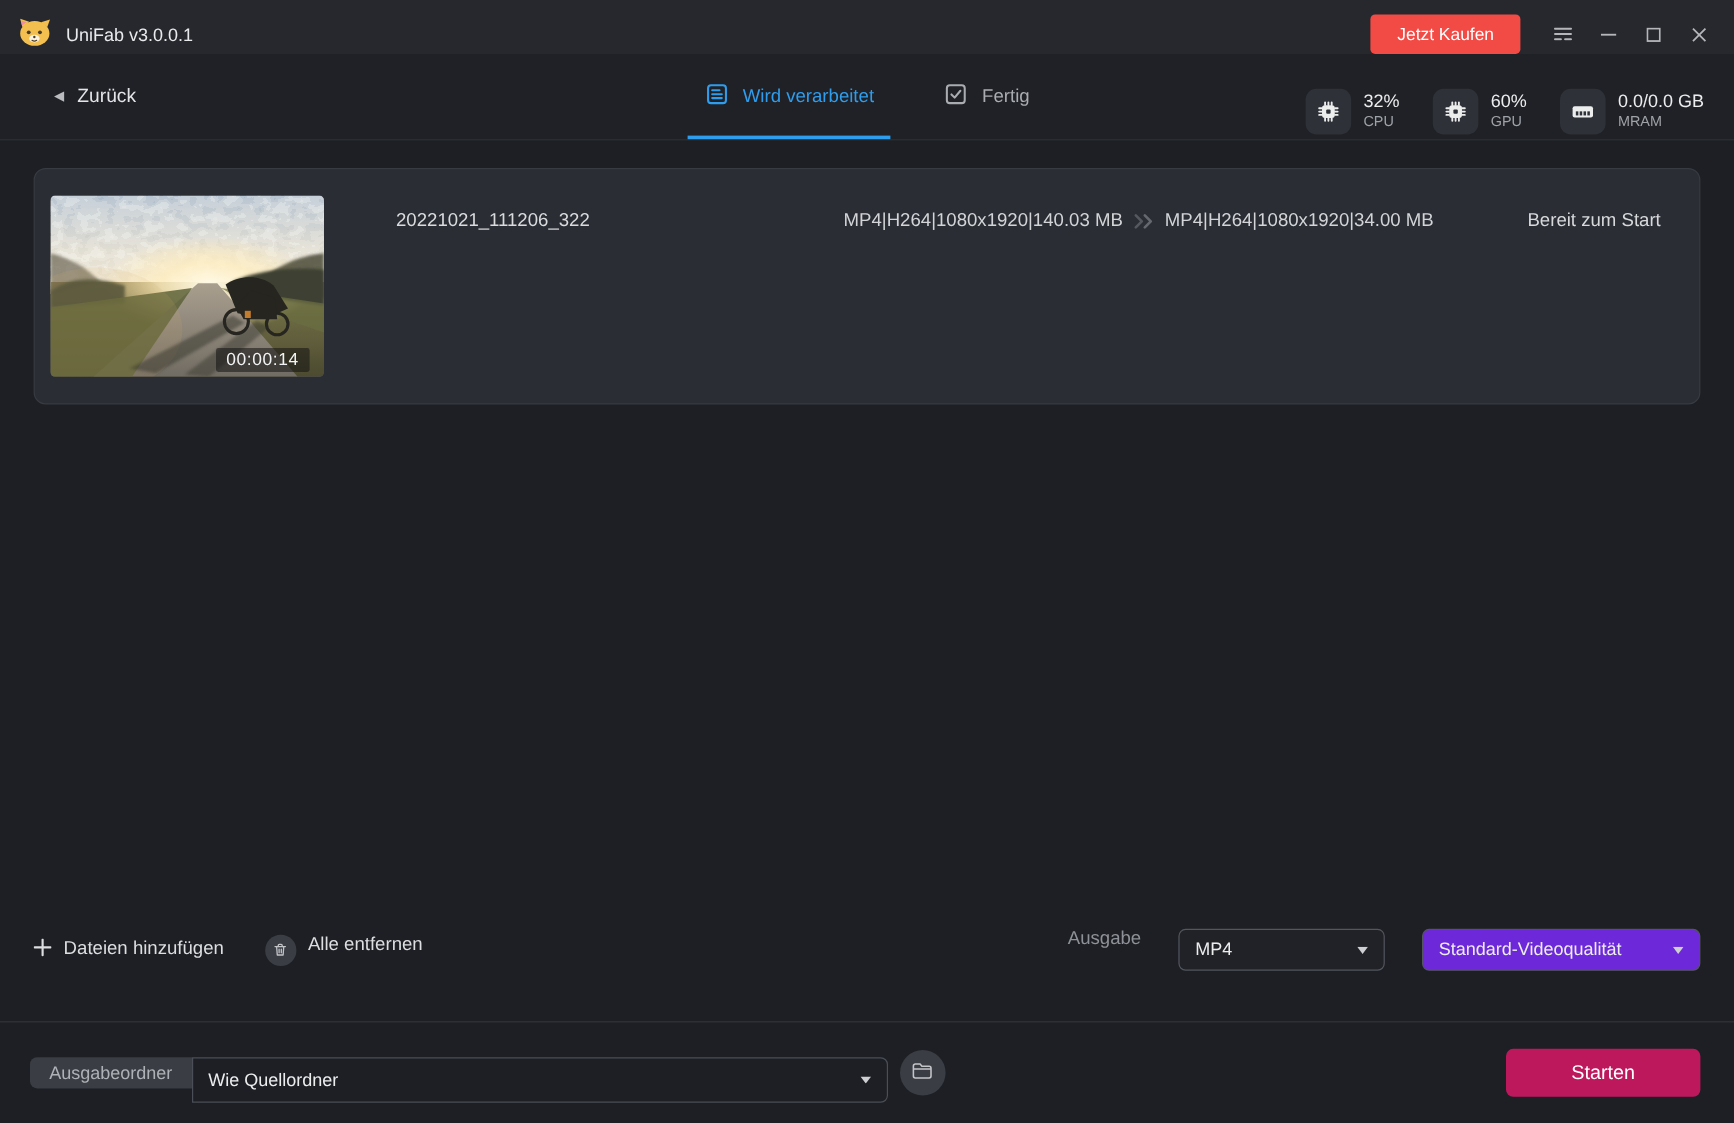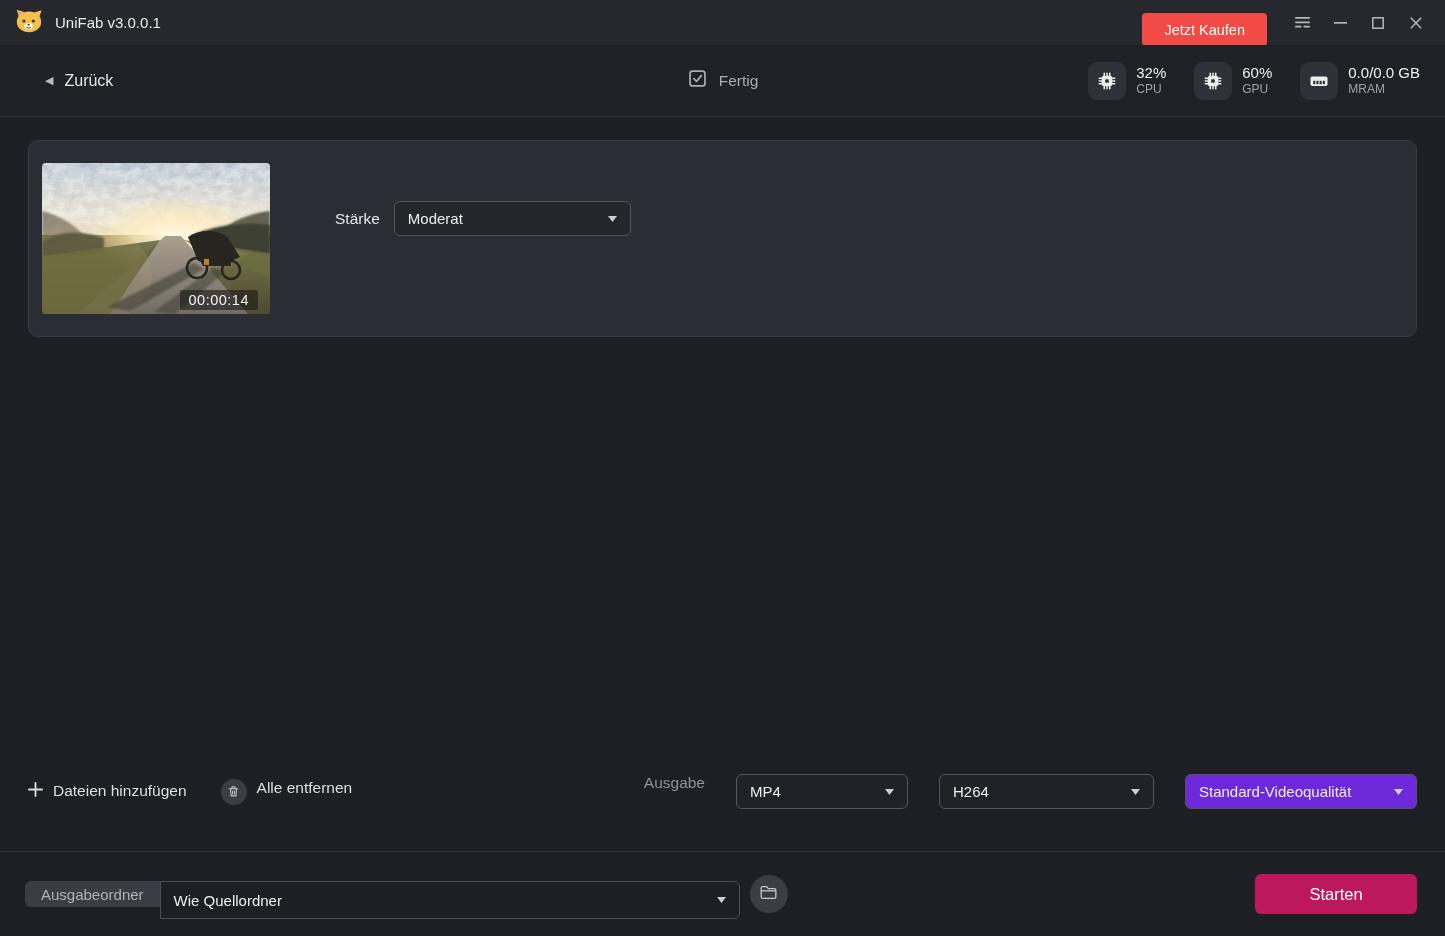--- a/index.html
+++ b/index.html
@@ -7,21 +7,21 @@
   body {
     font-family:"Liberation Sans", sans-serif;
     background:#1d1f24; color:#e9eaec;
     -webkit-font-smoothing:antialiased;
   }
   .window { width:1445px; height:936px; display:flex; flex-direction:column; background:#1d1f24; }
 
   
   .titlebar {
     height:45px; flex:0 0 45px; background:#26282e;
-    display:flex; align-items:center; padding:0 10px 0 14px;
+    display:flex; align-items:flex-end; padding:0 10px 0 14px;
   }
   .app-id { display:flex; align-items:center; gap:11px; }
   .app-title { font-size:15px; color:#e9eaec; }
   .titlebar-spacer { flex:1; }
   .buy-btn {
     height:33px; padding:0 22px; border:none; border-radius:4px;
     background:#f24a44; color:#ffffff; font-size:14.5px;
     font-family:"Liberation Sans", sans-serif; cursor:pointer; margin-right:16px;margin-top:14px;
   }
   .win-btn {
@@ -41,21 +41,21 @@
     color:#e4e5e7; font-size:16px;
   }
   .back-arrow { color:#b9bbbf; font-size:11px; line-height:1; }
   .tabs { height:100%; display:flex; justify-content:center; gap:30px; }
   .tab {
     height:100%; display:flex; align-items:center; gap:11px; padding:0 14px;
     font-size:15.5px; color:#a9acb1; cursor:pointer;
     border-bottom:3px solid transparent; padding-top:3px;
   }
   .tab.active { color:#2f9ded; border-bottom-color:#2f9ded; }
-  .stats { position:absolute; right:25px; top:0; height:100%; display:flex; align-items:center; gap:28px; }
+  .stats { position:absolute; right:25px; top:12px; height:100%; display:flex; align-items:center; gap:28px; }
   .stat { display:flex; align-items:center; gap:10px; }
   .stat-iconbox {
     width:38px; height:38px; border-radius:9px; background:#2e3137;
     display:flex; align-items:center; justify-content:center;
   }
   .stat-value { font-size:15px; color:#eceded; line-height:1.25; }
   .stat-label { font-size:12px; color:#9fa2a8; line-height:1.25; }
 
   
   .main { flex:1; display:flex; flex-direction:column; background:#1d1f24; overflow:hidden; }
@@ -184,20 +184,29 @@
         </svg>
     </button>
   </header>
 
   <nav class="navbar">
     <div class="back-btn">
       <span class="back-arrow">◀</span>
       <span>Zurück</span>
     </div>
     <div class="tabs">
+      <div class="tab active">
+        <span>
+          <svg width="21" height="21" viewBox="0 0 22 22" fill="none" stroke="#2f9ded" stroke-width="1.8" stroke-linecap="round">
+            <rect x="3.2" y="3.2" width="15.6" height="15.6" rx="2.6"></rect>
+            <path d="M6.8 7.6 h6.4 M6.8 11 h8.4 M6.8 14.4 h8.4"></path>
+          </svg>
+        </span>
+        <span>Wird verarbeitet</span>
+      </div>
       <div class="tab">
         <span>
           <svg width="21" height="21" viewBox="0 0 22 22" fill="none" stroke="#a9acb1" stroke-width="1.8" stroke-linecap="round" stroke-linejoin="round">
             <rect x="3.2" y="3.2" width="15.6" height="15.6" rx="2.6"></rect>
             <path d="M7.2 11.2 l2.8 2.8 l5-6"></path>
           </svg>
         </span>
         <span>Fertig</span>
       </div>
     </div>
@@ -301,30 +310,33 @@
             <circle cx="189" cy="107" r="9" fill="none" stroke="#26251f" stroke-width="2.6"></circle>
             <path d="M146 74 C 158 66, 176 66, 186 75 L 198 94 L 180 102 L 156 98 Z" fill="#26251f"></path>
             <path d="M155 92 L167 79 L187 85 L189 103 L161 103 Z" fill="#26251f"></path>
             <rect x="162" y="96" width="5" height="6" fill="#c27c2e"></rect>
           </g>
         </svg>
         <span class="duration-badge">00:00:14</span>
       </div>
 
       <div class="card-body">
-        <div class="row2">
-          <span class="strength-label">Stärke</span>
-          <div class="select w-strength">
-            <span>Moderat</span>
-            <span class="caret">
-              <svg width="9" height="6" viewBox="0 0 9 6">
-                  <path d="M0 0 h9 l-4.5 6 Z" fill="#cdcfd2"></path>
-                </svg>
+        <div class="row1">
+          <span class="item-title">20221021_111206_322</span>
+          <span class="formats">
+            <span>MP4|H264|1080x1920|140.03 MB</span>
+            <span class="format-arrow">
+              <svg width="19" height="13" viewBox="0 0 19 13" fill="none" stroke-width="2.2" stroke-linecap="round" stroke-linejoin="round">
+                <path d="M2.5 1.5 L7.5 6.5 L2.5 11.5" stroke="#55585e"></path>
+                <path d="M10 1.5 L15 6.5 L10 11.5" stroke="#65686e"></path>
+              </svg>
             </span>
-          </div>
+            <span>MP4|H264|1080x1920|34.00 MB</span>
+          </span>
+          <span class="item-status">Bereit zum Start</span>
         </div>
       </div>
     </div>
 
     <div class="spacer"></div>
 
     <div class="toolbar">
       <div class="tool-btn">
         <span>
           <svg width="15" height="15" viewBox="0 0 15 15" stroke="#dcdee0" stroke-width="1.8" stroke-linecap="round">
@@ -348,28 +360,20 @@
       <div class="output-group">
         <span class="output-label">Ausgabe</span>
         <div class="select w-format">
           <span>MP4</span>
           <span class="caret">
             <svg width="9" height="6" viewBox="0 0 9 6">
                 <path d="M0 0 h9 l-4.5 6 Z" fill="#cdcfd2"></path>
               </svg>
           </span>
         </div>
-        <div class="select w-codec">
-          <span>H264</span>
-          <span class="caret">
-            <svg width="9" height="6" viewBox="0 0 9 6">
-                <path d="M0 0 h9 l-4.5 6 Z" fill="#cdcfd2"></path>
-              </svg>
-          </span>
-        </div>
         <div class="select w-quality">
           <span>Standard-Videoqualität</span>
           <span class="caret">
             <svg width="9" height="6" viewBox="0 0 9 6">
                 <path d="M0 0 h9 l-4.5 6 Z" fill="#cdcfd2"></path>
               </svg>
           </span>
         </div>
       </div>
     </div>

